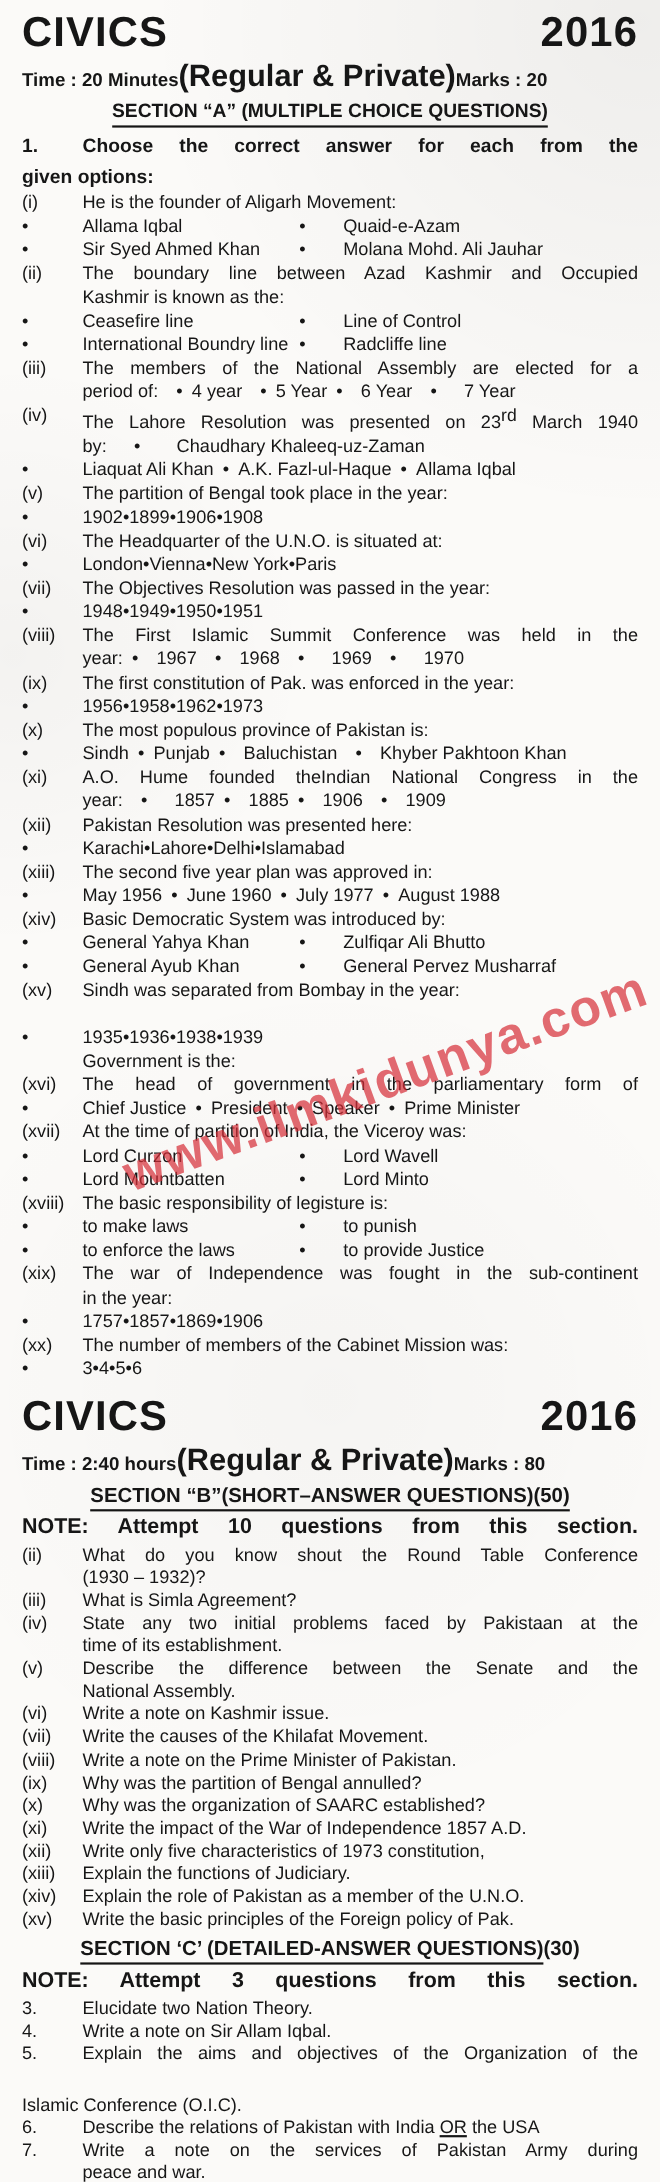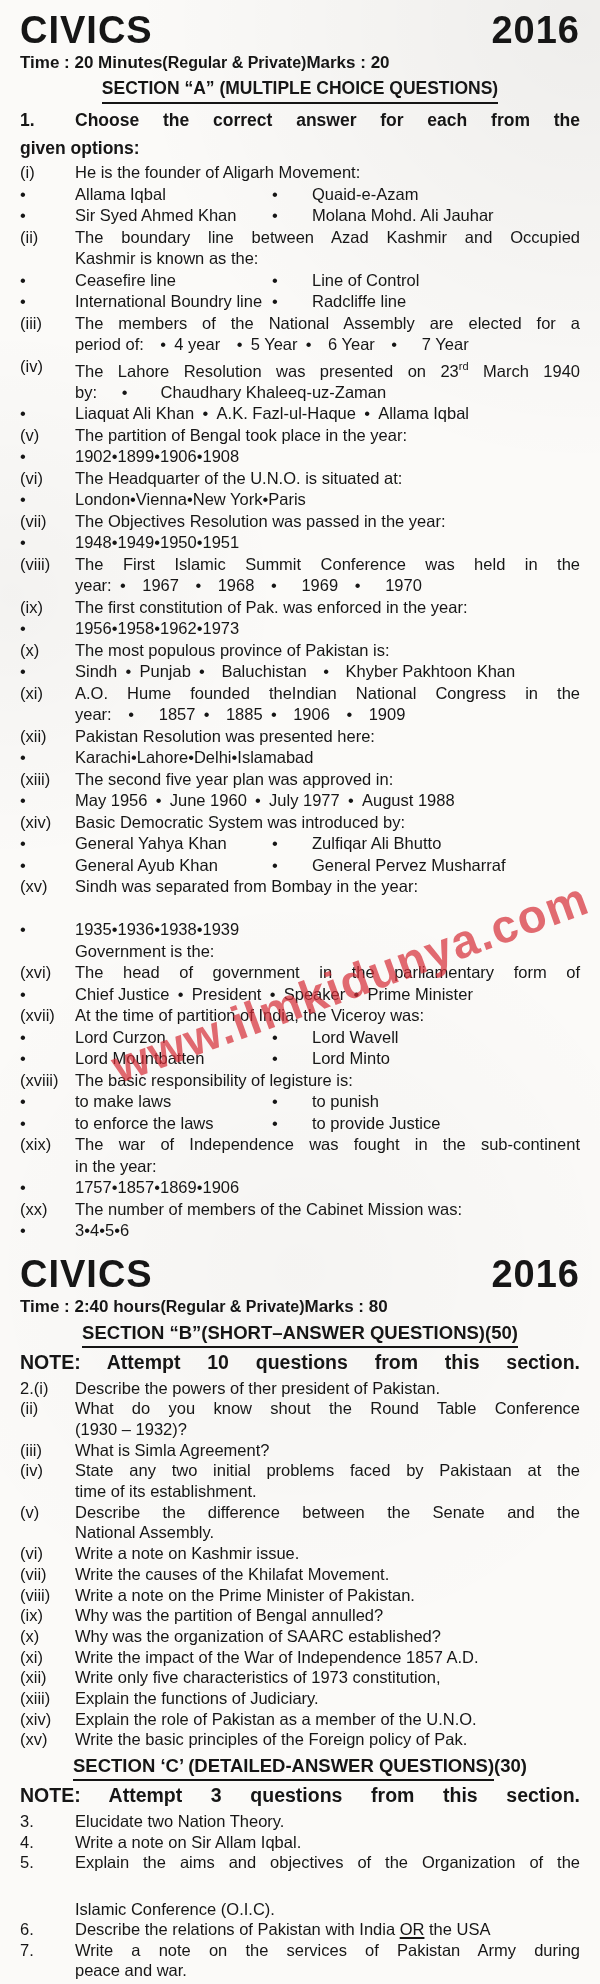--- a/index.html
+++ b/index.html
@@ -16,44 +16,44 @@
       #fbfaf8;
     color:#161616;
     font-family:"Liberation Sans", sans-serif;
     overflow:hidden;
   }
   .ttl-row{display:flex;justify-content:space-between;align-items:baseline;
     font-weight:bold;font-size:38px;line-height:44px;letter-spacing:1px;}
   .meta-row{display:flex;align-items:baseline;
     font-weight:bold;margin-top:1px;}
   .meta-time,.meta-marks{font-size:17px;}
-  .meta-mode{font-size:16px;}
+  .meta-mode{font-size:28px;}
   .section-head{text-align:center;margin-top:3px;font-weight:bold;font-size:17.5px;line-height:25px;}
   .section-head .u{display:inline-block;border-bottom:2.5px solid #151515;padding-bottom:1px;}
   .section-head.bc{font-size:18.5px;}
   .note{font-weight:bold;font-size:19.5px;line-height:27px;
     text-align:justify;text-align-last:justify;margin-top:1px;}
   .rows{margin-top:2px;}
   .row{display:flex;line-height:21.5px;font-size:16.5px;}
   .rows-b .row{line-height:20.7px;}
   .rows-c .row{line-height:20.5px;}
   .row .g{flex:0 0 auto;min-width:55px;white-space:nowrap;}
   .row .c{flex:1 1 auto;min-width:0;}
   .ja{text-align:justify;text-align-last:justify;}
   .bold-row{font-weight:bold;font-size:17.5px;line-height:28px;}
   .bold-row .c.full{margin-left:-0px;}
   .full{flex-basis:100%;}
-  .gap-top{margin-top:26px;}
+  .gap-top{margin-top:26px;flex-direction:column;}
   .o2{display:flex;}
   .o2 .a{flex:0 0 197px;}
   .o2 .m{flex:0 0 24px;text-align:left;}
   .o2 .b{flex:1 1 auto;padding-left:16px;}
   .sp{display:flex;justify-content:flex-start;}
   .sp.nw{max-width:76%;}
-  .sup{vertical-align:super;font-size:11px;}
+  .sup{vertical-align:super;font-size:16px;}
   .upart{text-decoration:underline;text-decoration-thickness:2px;text-underline-offset:2px;}
   .watermark{
     position:absolute;left:350px;top:982px;
     transform:translate(-50%,-50%) rotate(-20deg);
     font-size:47px;font-weight:bold;letter-spacing:1.5px;
     color:rgba(213,44,54,.7);white-space:nowrap;pointer-events:none;
   }
   .hdr-b{margin-top:10px;}
 </style>
 </head>
@@ -402,24 +402,20 @@
   </div>
 
   <div class="section-head bc">
     <span class="u">SECTION “B”(SHORT–ANSWER QUESTIONS)(50)</span>
   </div>
 
   <div class="note">NOTE: Attempt 10 questions from this section.</div>
 
   <div id="b-rows" class="rows rows-b">
       <div class="row">
-        <span class="g">2.(i)</span>
-        <div class="c">Describe the powers of ther president of Pakistan.</div>
-      </div>
-      <div class="row">
         <span class="g">(ii)</span>
         <div class="c ja">What do you know shout the Round Table Conference</div>
       </div>
       <div class="row">
         <span class="g"></span>
         <div class="c">(1930 – 1932)?</div>
       </div>
       <div class="row">
         <span class="g">(iii)</span>
         <div class="c">What is Simla Agreement?</div>

